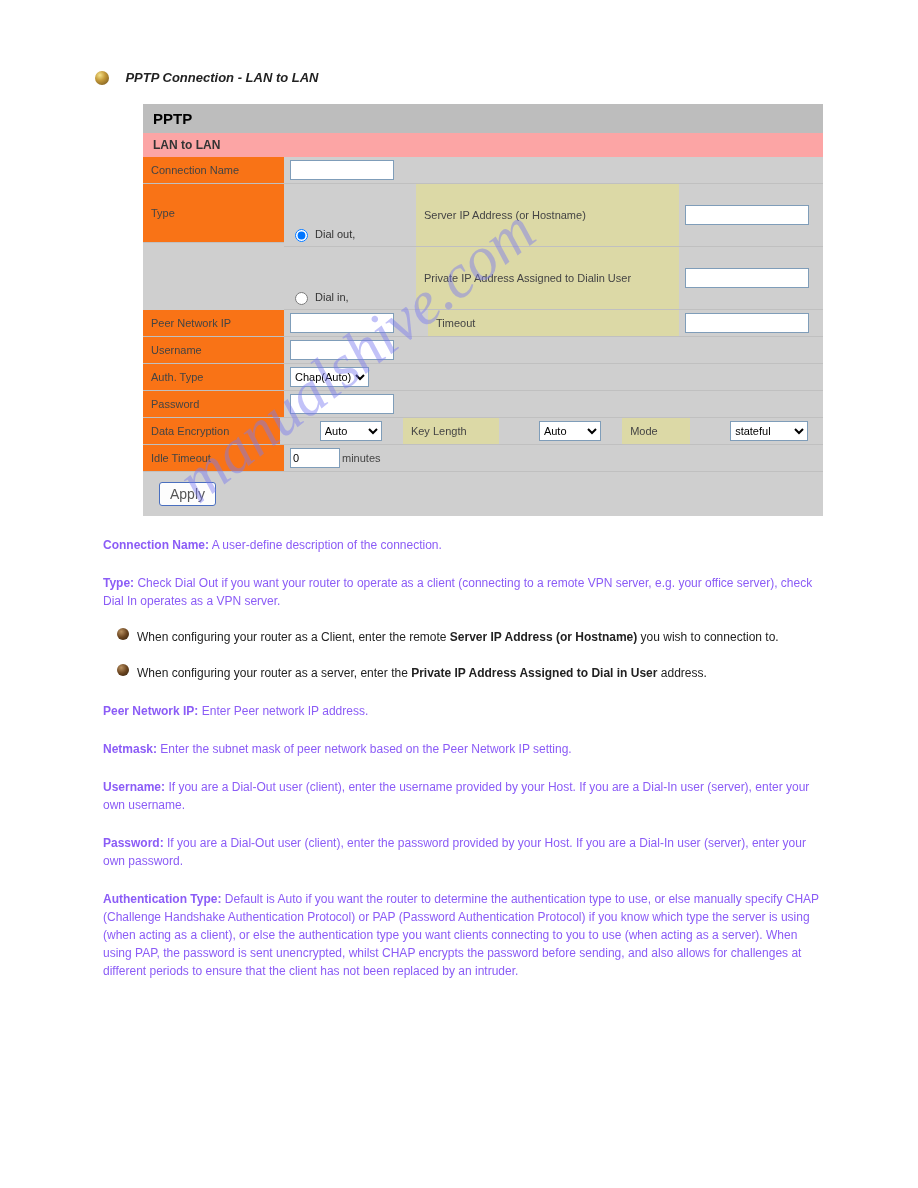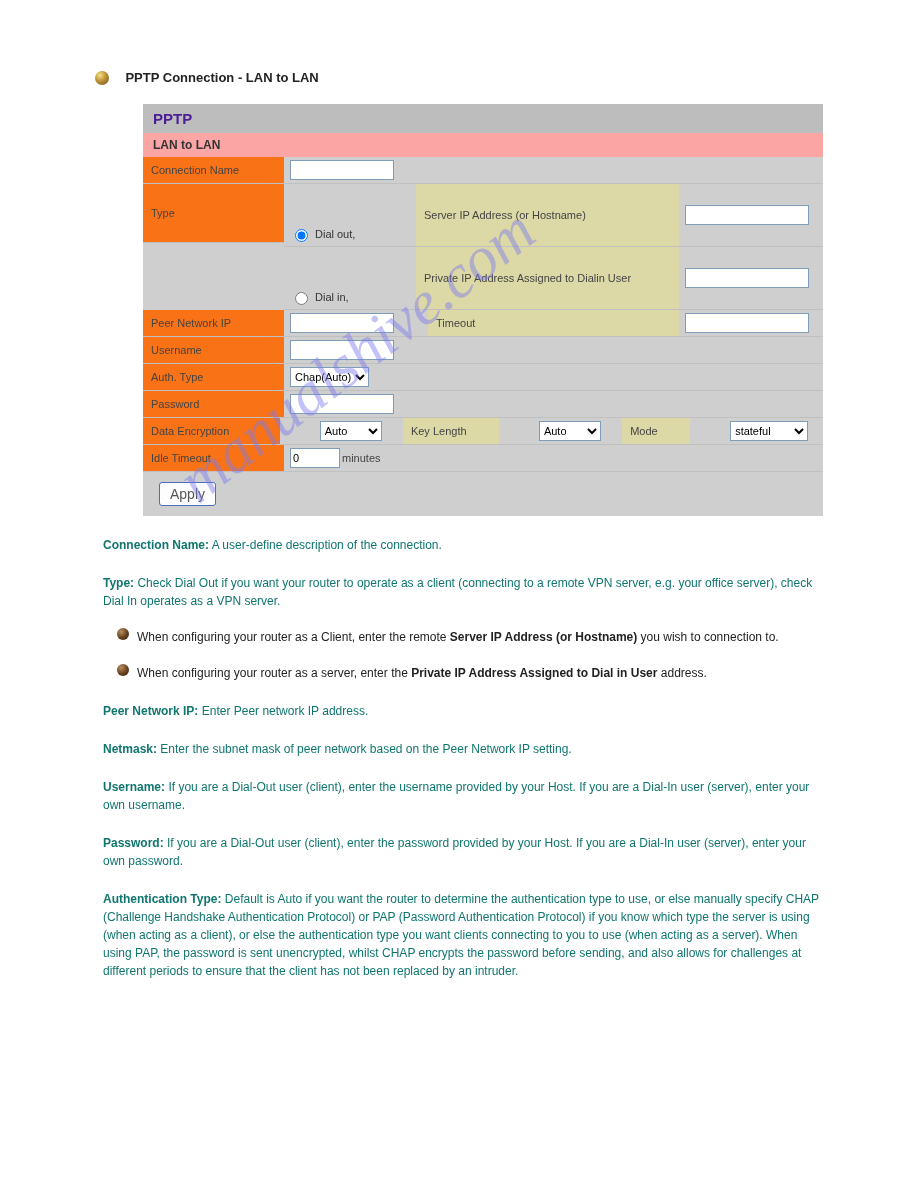--- a/index.html
+++ b/index.html
@@ -32,31 +32,32 @@
     vertical-align: middle;
     margin-right: 8px;
   }
   .section-title {
     font-size: 13px;
     color: #222;
     margin-left: 4px;
   }
   .heading-line {
     margin: 8px 0 18px 0;
+    font-style: italic;
   }
   .config-panel {
     margin-left: 48px;
     width: 680px;
     border-collapse: collapse;
     font-size: 12px;
     color: #333;
   }
   .panel-header {
     background: #bdbdbd;
-    color: #4c1d95;
+    color: #000000;
     font-weight: bold;
     font-size: 15px;
     padding: 6px 10px;
   }
   .panel-subheader {
     background: #fca5a5;
     color: #333;
     font-weight: bold;
     font-size: 12px;
     padding: 5px 10px;
@@ -159,21 +160,21 @@
     background: #fdfdfd;
     border: 1px solid #4a6fbf;
     color: #555;
     font-size: 14px;
     padding: 3px 10px;
     border-radius: 3px;
     cursor: pointer;
   }
   .doc-text {
     font-size: 12px;
-    color: #0f766e;
+    color: #8b5cf6;
     line-height: 1.5;
     margin: 20px 0 10px 8px;
   }
   .item {
     display: flex;
     align-items: flex-start;
     margin: 18px 0 18px 22px;
     font-size: 12px;
     color: #222;
     line-height: 1.5;

